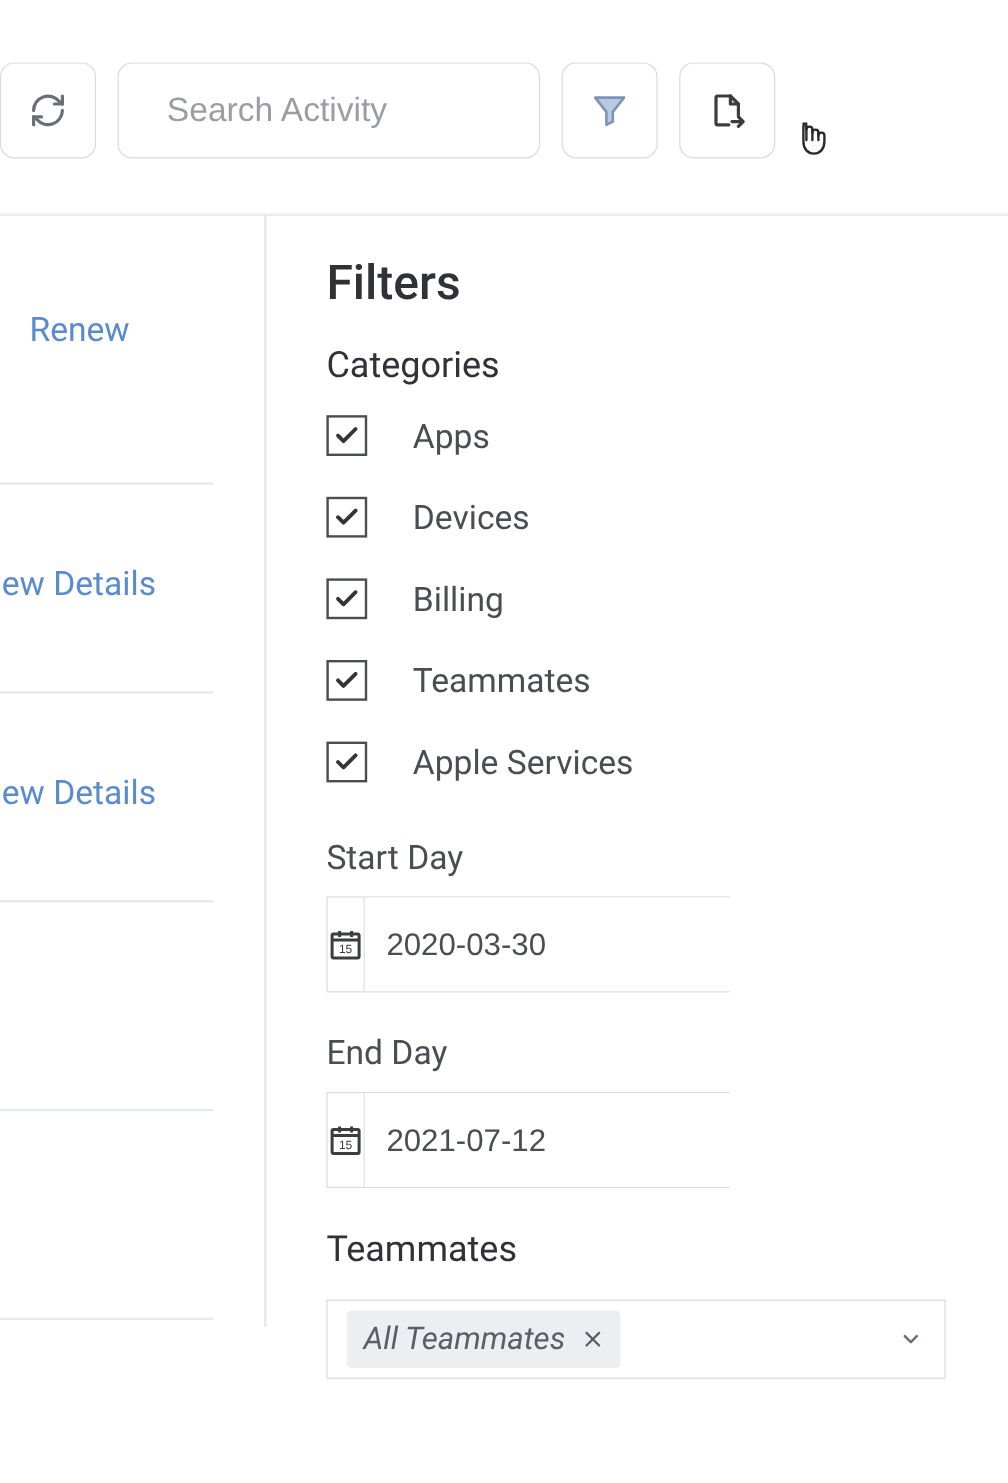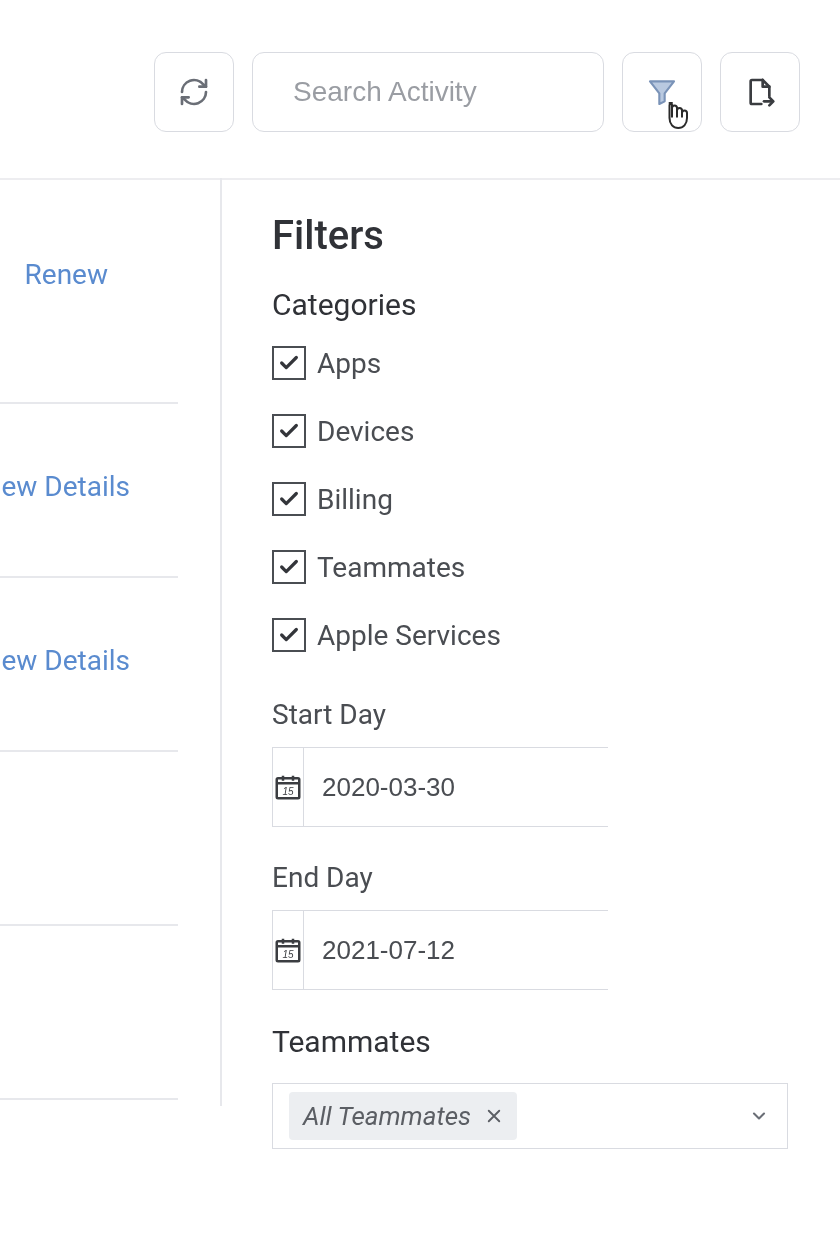--- a/index.html
+++ b/index.html
@@ -21,21 +21,21 @@
     position: relative;
     font-weight: 400;
   }
 
   
   .toolbar {
     position: absolute;
     top: 52px; left: 0; right: 40px;
     height: 80px;
     display: flex;
-    justify-content: flex-end;
+    justify-content: flex-start;
     align-items: center;
     gap: 18px;
   }
   .icon-btn {
     width: 80px; height: 80px;
     border: 1.5px solid var(--border);
     border-radius: 12px;
     display: flex; align-items: center; justify-content: center;
     background: #fff;
     position: relative;
@@ -97,36 +97,36 @@
   }
   .filters h1 {
     margin: 0 0 28px 0;
     font-size: 40px; font-weight: 500; color: #303237;
   }
   .filters h2.section {
     margin: 16px 0 24px 0;
     font-size: 30px; font-weight: 400; color: #303237;
   }
   .cat-list { display:flex; flex-direction:column; gap: 34px; margin-bottom: 46px; }
-  .cat-item { display:flex; align-items:center; gap: 11px; }
+  .cat-item { display:flex; align-items:center; gap: 38px; }
   .chk {
     width: 34px; height: 34px; border: 2.5px solid #4a4d52;
     display:flex; align-items:center; justify-content:center;
   }
   .chk svg { width: 22px; height: 22px; }
   .cat-item span { font-size: 28px; color:#4a4d52; }
 
   .date-field { margin-bottom: 34px; }
   .date-label { font-size: 28px; color:#4a4d52; margin-bottom: 16px; }
   .date-input {
     display:flex; border:1.5px solid var(--border); width: 336px; height: 80px;
   }
   .date-input .cal {
     width: 80px; border-right:1.5px solid var(--border);
-    display:flex; align-items:center; justify-content:center;font-style:italic;
+    display:flex; align-items:center; justify-content:center;
   }
   .date-input .cal svg { width: 30px; height: 30px; }
   .date-input input {
     border:none; outline:none; font-size: 26px; padding: 0 18px; flex:1; color:#4a4d52;
   }
 
   .tm-select {
     position: relative;
     border:1.5px solid var(--border);
     height: 66px; width: 516px;

